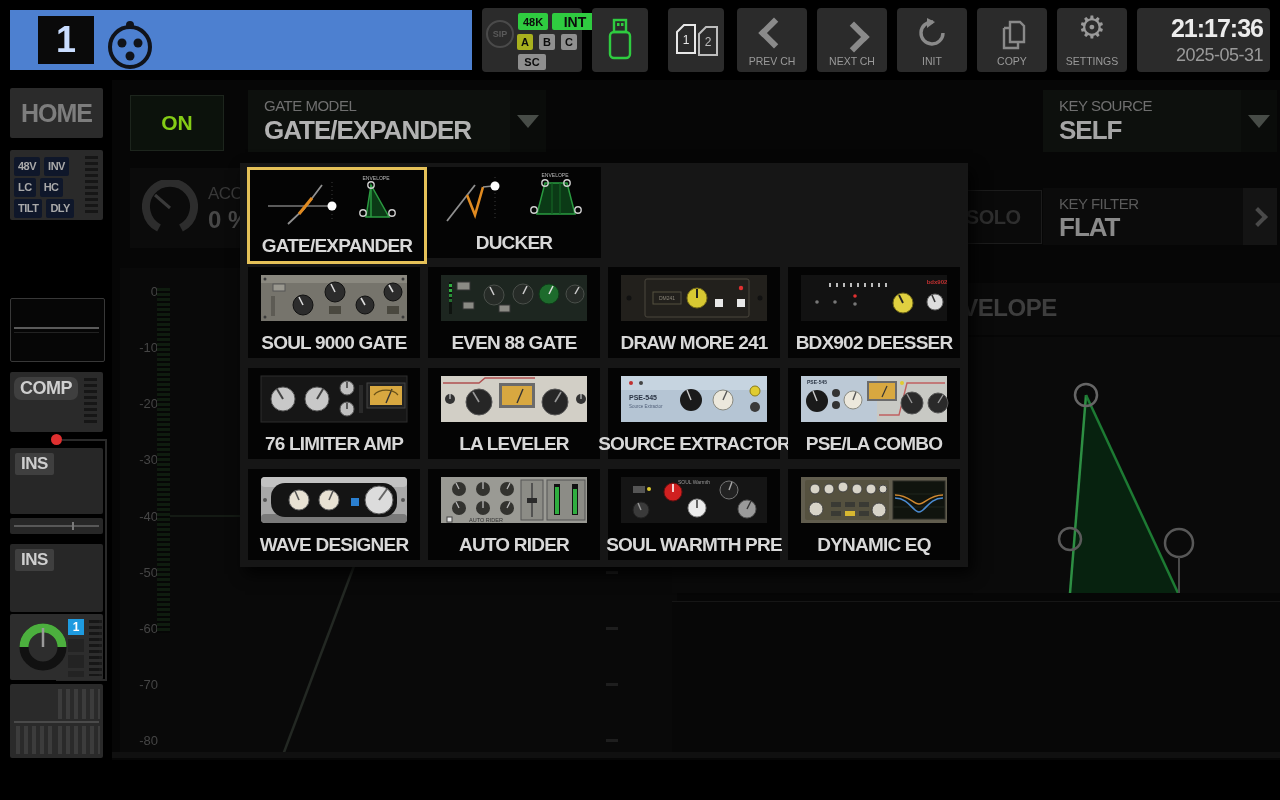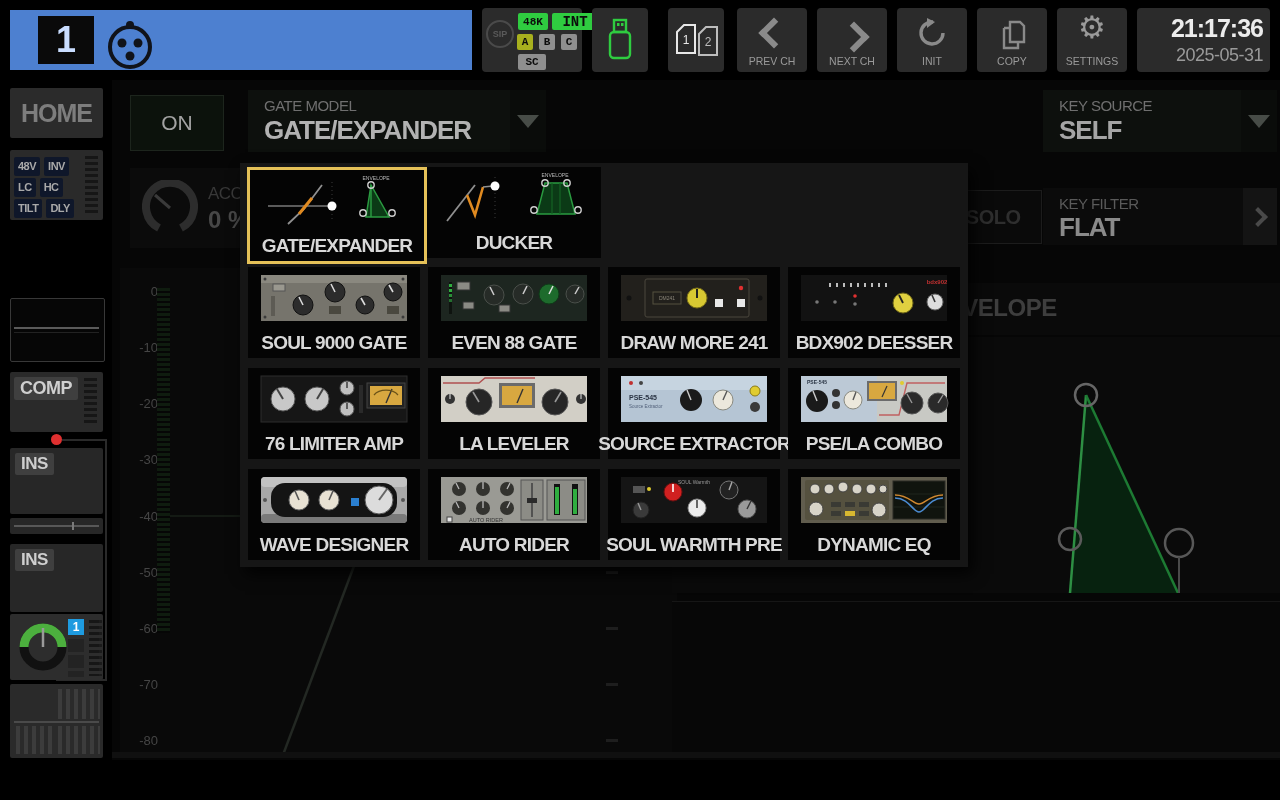--- a/index.html
+++ b/index.html
@@ -4,21 +4,21 @@
 <style>
   html,body{margin:0;padding:0;background:#000;}
   #screen{position:relative;width:1280px;height:800px;background:#000;overflow:hidden;
           font-family:"Liberation Sans",sans-serif;-webkit-font-smoothing:antialiased;}
   .abs{position:absolute;}
   
   .tile{position:absolute;background:#2b2b2b;border-radius:4px;}
   .navlbl{position:absolute;bottom:5px;left:0;right:0;text-align:center;font-size:10.5px;
           color:#9a9a9a;letter-spacing:0;}
   .badge{position:absolute;border-radius:2px;font-weight:bold;color:#0c0c0c;
-         display:flex;align-items:center;justify-content:center;font-family:Liberation Mono, monospace;}
+         display:flex;align-items:center;justify-content:center;}
   .chev{display:inline-block;width:16px;height:16px;border-left:6px solid #8a8a8a;border-bottom:6px solid #8a8a8a;}
   .chev-l{transform:rotate(45deg);}
   .chev-r{transform:rotate(225deg);}
   
   .side-tile{position:absolute;left:10px;width:93px;background:#2a2a2a;border-radius:2px;}
   .side-label{position:absolute;background:#3f3f3f;color:#cfcfcf;font-weight:bold;
               border-radius:2px;padding:1px 6px;letter-spacing:-0.5px;}
   .hbars{position:absolute;background:repeating-linear-gradient(180deg,#161616 0 3px,rgba(0,0,0,0) 3px 6px);}
   .pbadge{display:inline-block;background:#0f172a;color:#a9a9a9;font-size:11px;font-weight:bold;
           border-radius:2px;padding:1px 4px;margin:1px 2px;letter-spacing:-0.5px;}
@@ -142,21 +142,21 @@
       <div class="hbars" style="right:5px;top:6px;width:13px;height:58px;"></div>
     </div>
 
 
     <div class="side-tile" style="top:218px;height:62px;background:#060606;border:1px solid #383838;">
       <div class="abs" style="left:3px;top:28px;width:85px;height:2px;background:#5a5a5a;"></div>
       <div class="abs" style="left:3px;top:33px;width:85px;height:1px;background:#222;"></div>
     </div>
 
     <div class="side-tile" style="top:292px;height:60px;">
-      <span class="side-label" style="left:4px;top:5px;font-size:18px;">COMP</span>
+      <span class="side-label" style="left:4px;top:5px;font-size:18px;border-radius:7px;">COMP</span>
       <div class="hbars" style="right:6px;top:6px;width:13px;height:48px;"></div>
     </div>
 
     <div class="abs" style="left:62px;top:359px;width:45px;height:2px;background:#2a2a2a;"></div>
     <div class="abs" style="left:105px;top:359px;width:2px;height:240px;background:#2a2a2a;"></div>
     <div class="abs" style="left:56px;top:599px;width:51px;height:2px;background:#2a2a2a;"></div>
     <div class="abs" style="left:51px;top:354px;width:11px;height:11px;border-radius:50%;background:#e03030;"></div>
 
     <div class="side-tile" style="top:368px;height:66px;background:#272727;">
       <span class="side-label" style="left:5px;top:5px;font-size:17px;">INS</span>
@@ -191,21 +191,21 @@
       <div class="abs" style="left:4px;top:37px;width:85px;height:2px;background:#4a4a4a;"></div>
       <div class="abs" style="left:6px;top:42px;width:40px;height:28px;background:repeating-linear-gradient(90deg,#3c3c3c 0 4px,#2a2a2a 4px 8px);"></div>
       <div class="abs" style="left:48px;top:42px;width:42px;height:28px;background:repeating-linear-gradient(90deg,#3c3c3c 0 4px,#2a2a2a 4px 8px);"></div>
     </div>
   </div>
 
   <div class="abs" style="left:112px;top:80px;width:1168px;height:680px;background:#060606;">
 
     <div class="abs" style="left:18px;top:15px;width:92px;height:54px;background:#0c120c;border:1px solid #1d251d;
                 display:flex;align-items:center;justify-content:center;">
-      <span style="color:#a3a3a3;font-size:21px;font-weight:normal;">ON</span>
+      <span style="color:#84cc16;font-size:21px;font-weight:bold;">ON</span>
     </div>
 
     <div class="dd-box" style="left:136px;top:10px;width:298px;height:62px;">
       <span class="dd-label">GATE MODEL</span>
       <span class="dd-value">GATE/EXPANDER</span>
       <div class="dd-arrowbox">
           <div class="tri-down"></div>
         </div>
     </div>
 

